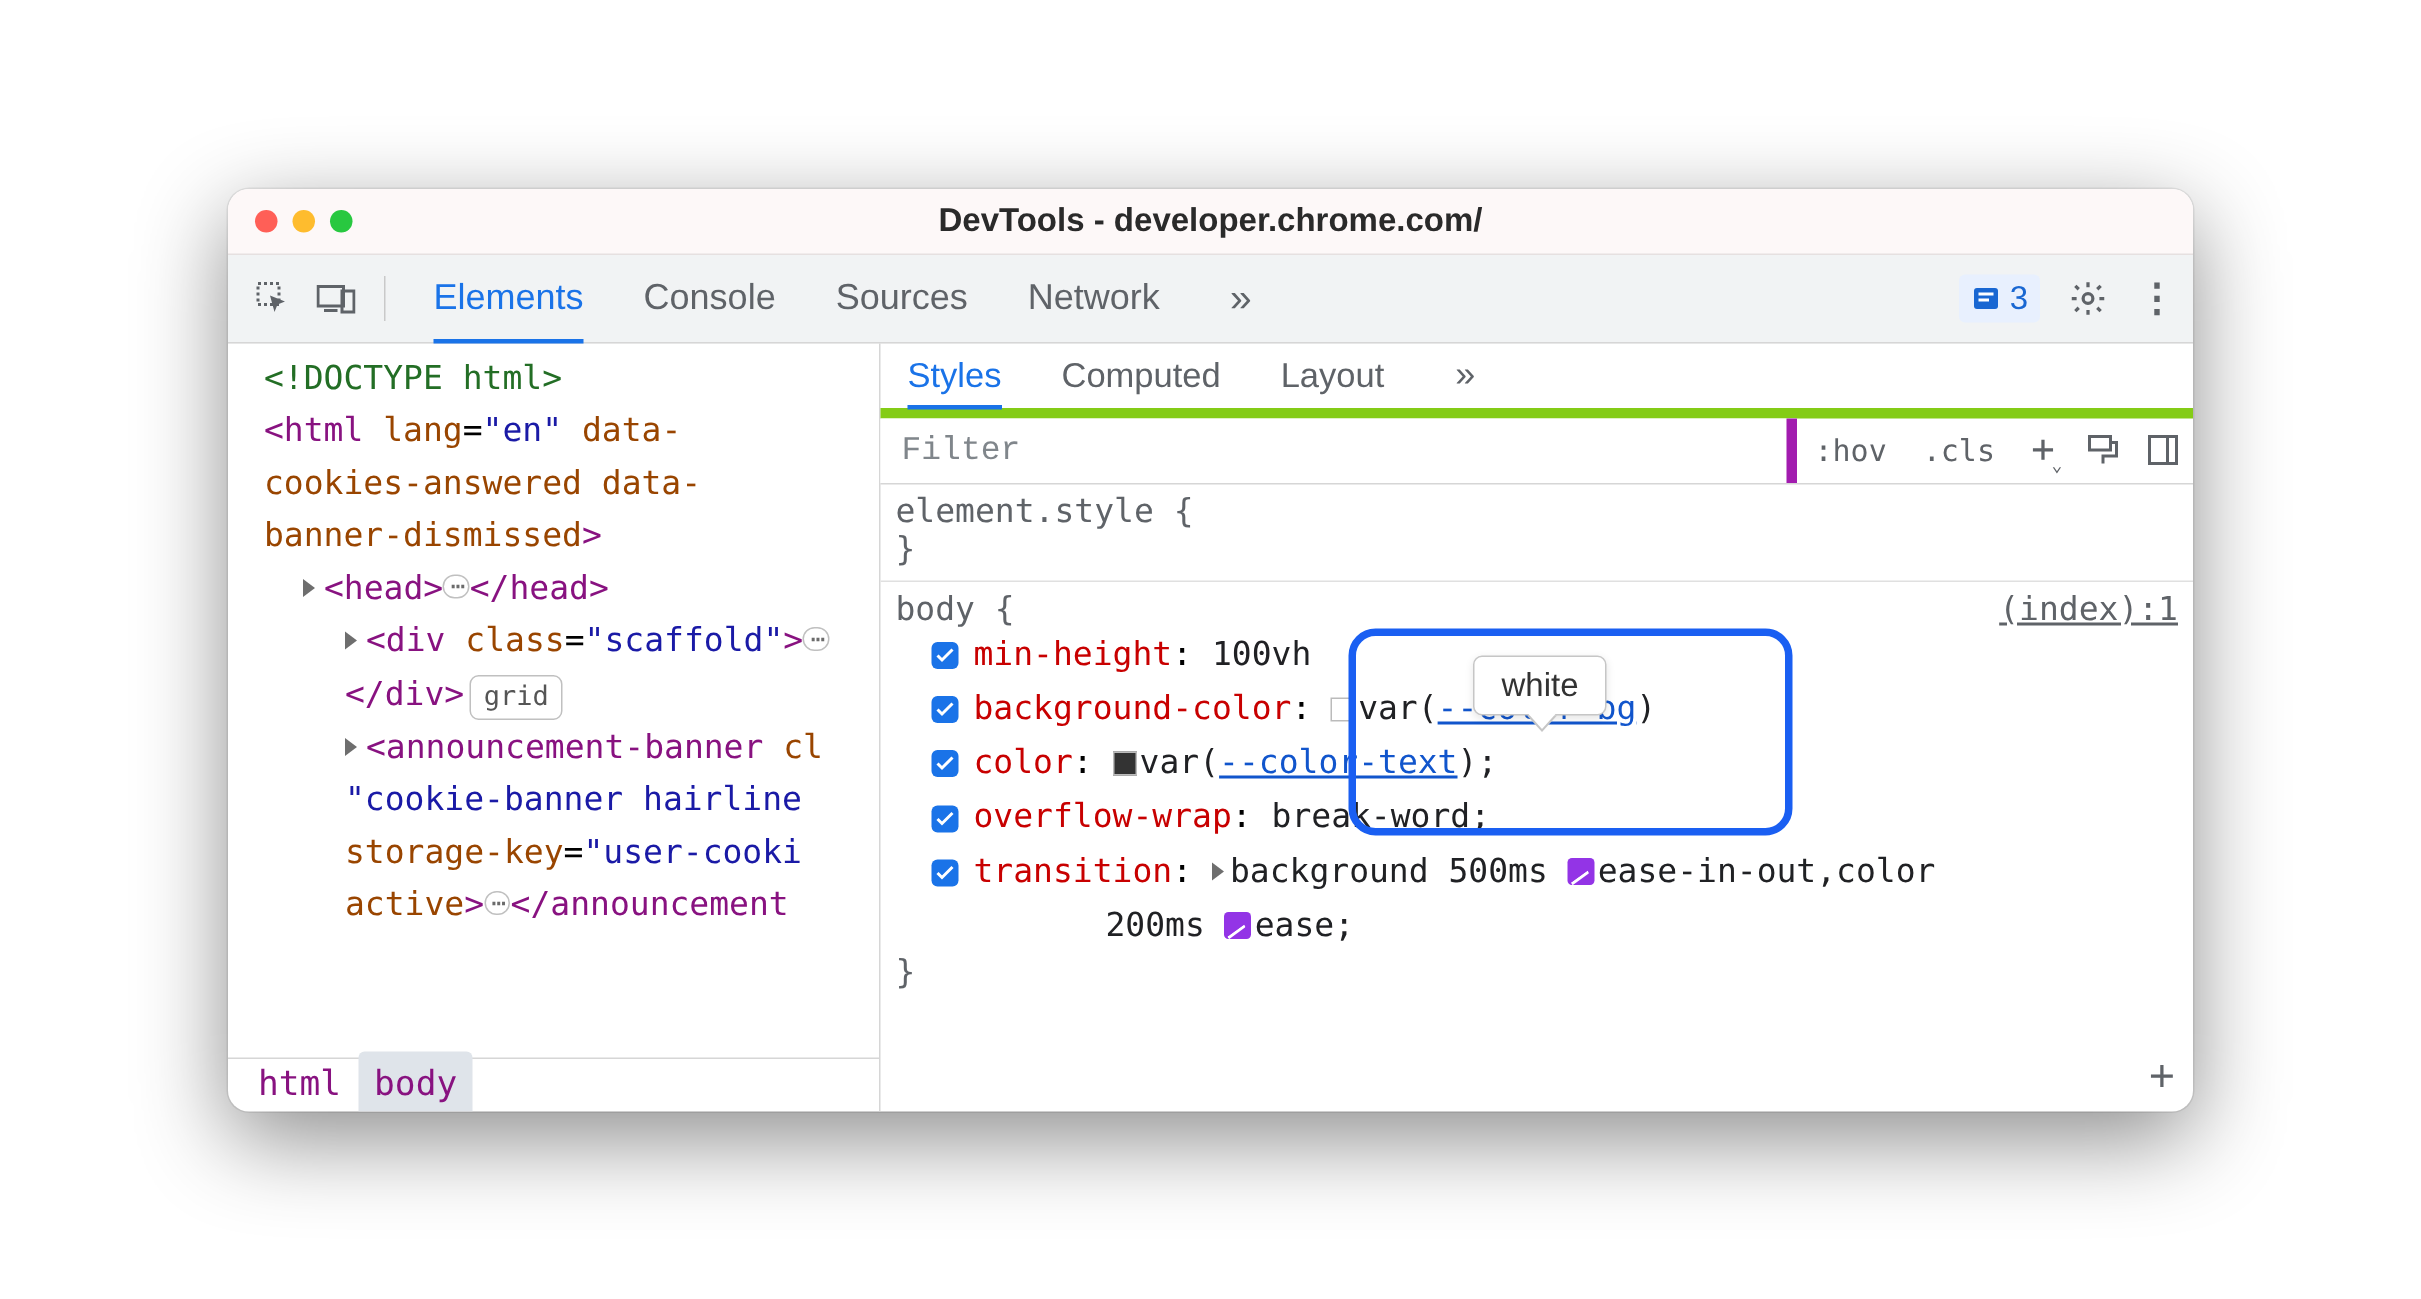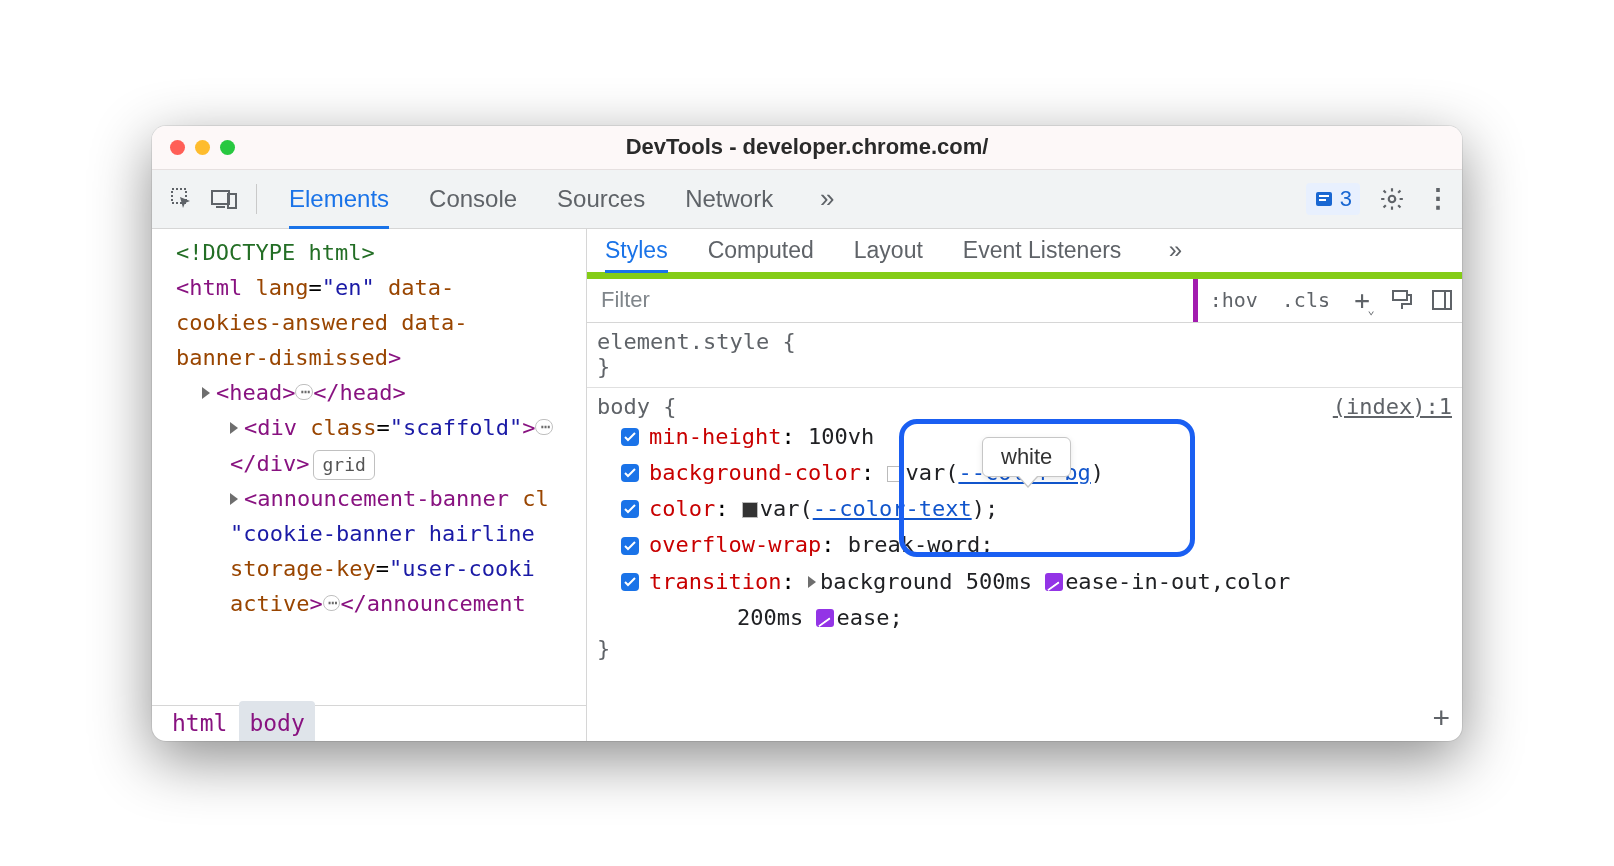--- a/index.html
+++ b/index.html
@@ -75,21 +75,21 @@
   .crumb { padding:4px 10px; border-radius:4px;}
   .crumb.sel { background:#dfe4ea; color:#881280;}
   .crumb.plain { color:#881280;}
 
   .styles-pane { flex:1; display:flex; flex-direction:column; font-family: Menlo, Consolas, monospace; min-width:0;}
   .side-tabs { height:50px; display:flex; align-items:center; gap:40px; padding:0 18px; border-bottom:7px solid #84cc16; font-family:'Helvetica Neue', Arial, sans-serif; font-size:23px; color:#5f6368;}
   .side-tab { height:100%; display:flex; align-items:center; position:relative;}
   .side-tab.active { color:#1a73e8;}
   .side-tab.active::after { content:''; position:absolute; left:0; right:0; bottom:-1px; height:3px; background:#1a73e8;}
   .filter-row { height:44px; border-bottom:1px solid #d6d6d6; display:flex; align-items:center;}
-  .filter-input { flex:1; font-size:22px; font-family:Liberation Sans, sans-serif; color:#737373; padding-left:14px; border:none; outline:none; height:100%; border-right:5px solid #a21caf;}
+  .filter-input { flex:1; font-size:22px; font-family:Liberation Mono, monospace; color:#737373; padding-left:14px; border:none; outline:none; height:100%; border-right:7px solid #a21caf;}
   .filter-input::placeholder { color:#80868b; }
   .fbtn { padding:0 12px; font-size:20px; color:#5f6368; font-family:Menlo,monospace; height:100%; display:flex; align-items:center;}
   .ficon { width:40px; height:100%; display:flex; align-items:center; justify-content:center; color:#5f6368;}
   .rules { flex:1; overflow:hidden; font-size:22px; position:relative;}
   .rule-block { border-bottom:1px solid #e0e0e0; padding:6px 10px 8px 10px;}
   .selector { color:#5f6368;}
   .source-link { float:right; color:#5f6368; text-decoration:underline; font-family:Menlo,monospace;}
   .decl { display:flex; align-items:center; gap:10px; padding-left:24px; line-height:1.65; white-space:nowrap;}
   .chk { width:18px; height:18px; border-radius:4px; background:#1a73e8; display:inline-flex; align-items:center; justify-content:center; flex-shrink:0;}
   .chk svg { display:block;}
@@ -183,21 +183,20 @@
         <span class="crumb plain">html</span>
         <span class="crumb sel">body</span>
       </div>
     </div>
 
     <div class="styles-pane">
       <div class="side-tabs">
         <div class="side-tab active">Styles</div>
         <div class="side-tab">Computed</div>
         <div class="side-tab">Layout</div>
-        <div class="side-tab">Event Listeners</div>
         <div class="icon-btn" style="font-size:24px;">»</div>
       </div>
       <div class="filter-row">
         <input class="filter-input" placeholder="Filter" style="">
         <div class="fbtn">:hov</div>
         <div class="fbtn">.cls</div>
         <div class="ficon">
             <span style="font-size:26px; position:relative;">+<span style="position:absolute; font-size:12px; right:-5px; bottom:-2px;">⌄</span></span>
           </div>
         <div class="ficon">

